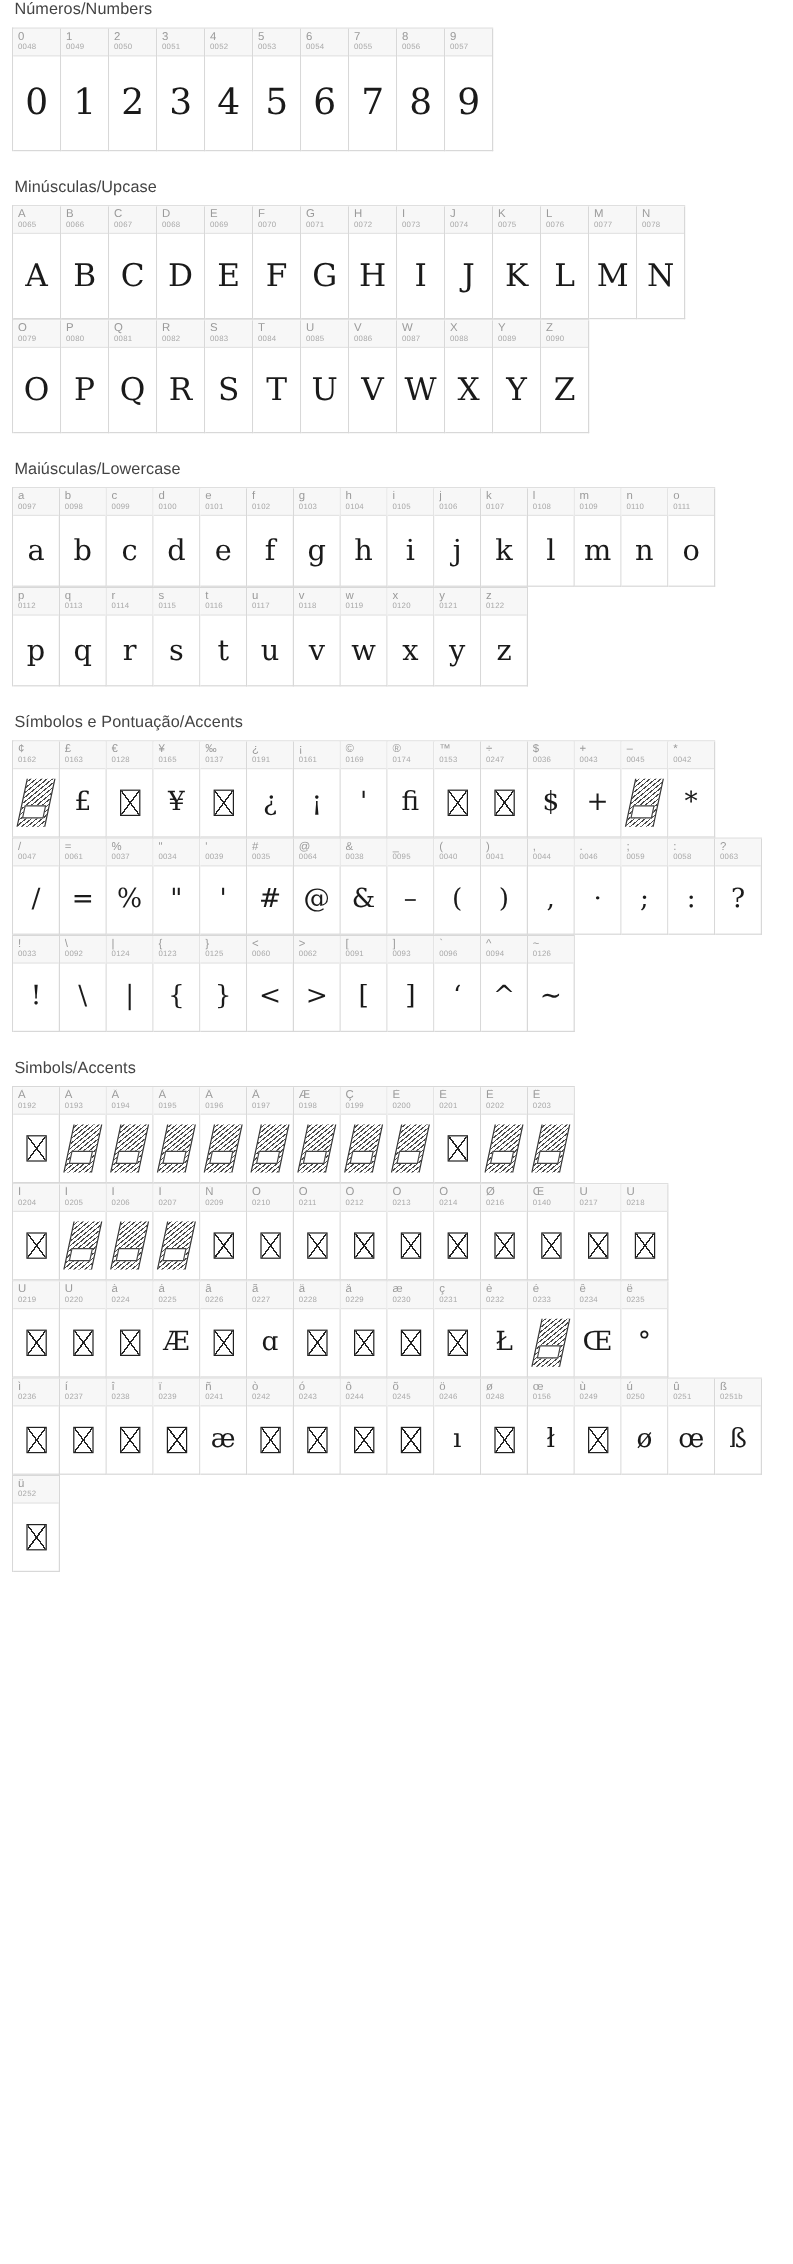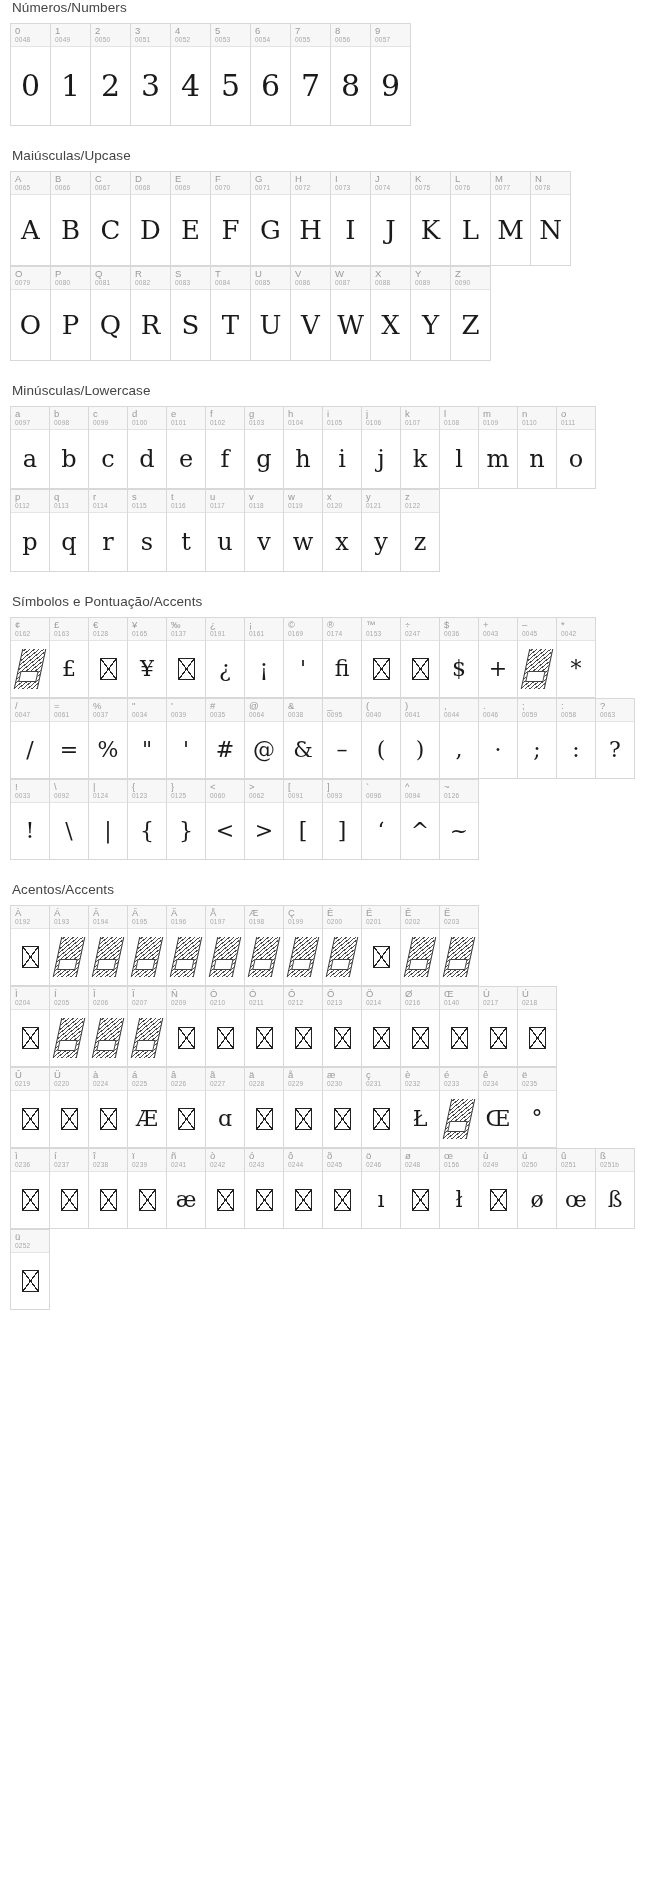--- a/index.html
+++ b/index.html
@@ -226,21 +226,21 @@
                 <span class="cell-code">0057</span>
               </div>
               <div class="cell-body">
                 <span>9</span>
               </div>
             </div>
           </div>
         </div>
       </div>
       <div class="section s-upper">
-        <div class="section-title">Maiúsculas/Upcase</div>
+        <div class="section-title">Minúsculas/Upcase</div>
         <div class="rows">
           <div class="glyph-row">
             <div class="glyph-cell">
               <div class="cell-head">
                 <span class="cell-char">A</span>
                 <span class="cell-code">0065</span>
               </div>
               <div class="cell-body">
                 <span>A</span>
               </div>
@@ -469,21 +469,21 @@
                 <span class="cell-code">0090</span>
               </div>
               <div class="cell-body">
                 <span>Z</span>
               </div>
             </div>
           </div>
         </div>
       </div>
       <div class="section s-lower">
-        <div class="section-title">Minúsculas/Lowercase</div>
+        <div class="section-title">Maiúsculas/Lowercase</div>
         <div class="rows">
           <div class="glyph-row">
             <div class="glyph-cell">
               <div class="cell-head">
                 <span class="cell-char">a</span>
                 <span class="cell-code">0097</span>
               </div>
               <div class="cell-body">
                 <span>a</span>
               </div>
@@ -1114,21 +1114,21 @@
                 <span class="cell-code">0126</span>
               </div>
               <div class="cell-body">
                 <span>~</span>
               </div>
             </div>
           </div>
         </div>
       </div>
       <div class="section s-acc">
-        <div class="section-title">Acentos/Accents</div>
+        <div class="section-title">Simbols/Accents</div>
         <div class="rows">
           <div class="glyph-row">
             <div class="glyph-cell">
               <div class="cell-head">
                 <span class="cell-char">À</span>
                 <span class="cell-code">0192</span>
               </div>
               <div class="cell-body">
                 <span class="tofu"></span>
               </div>

